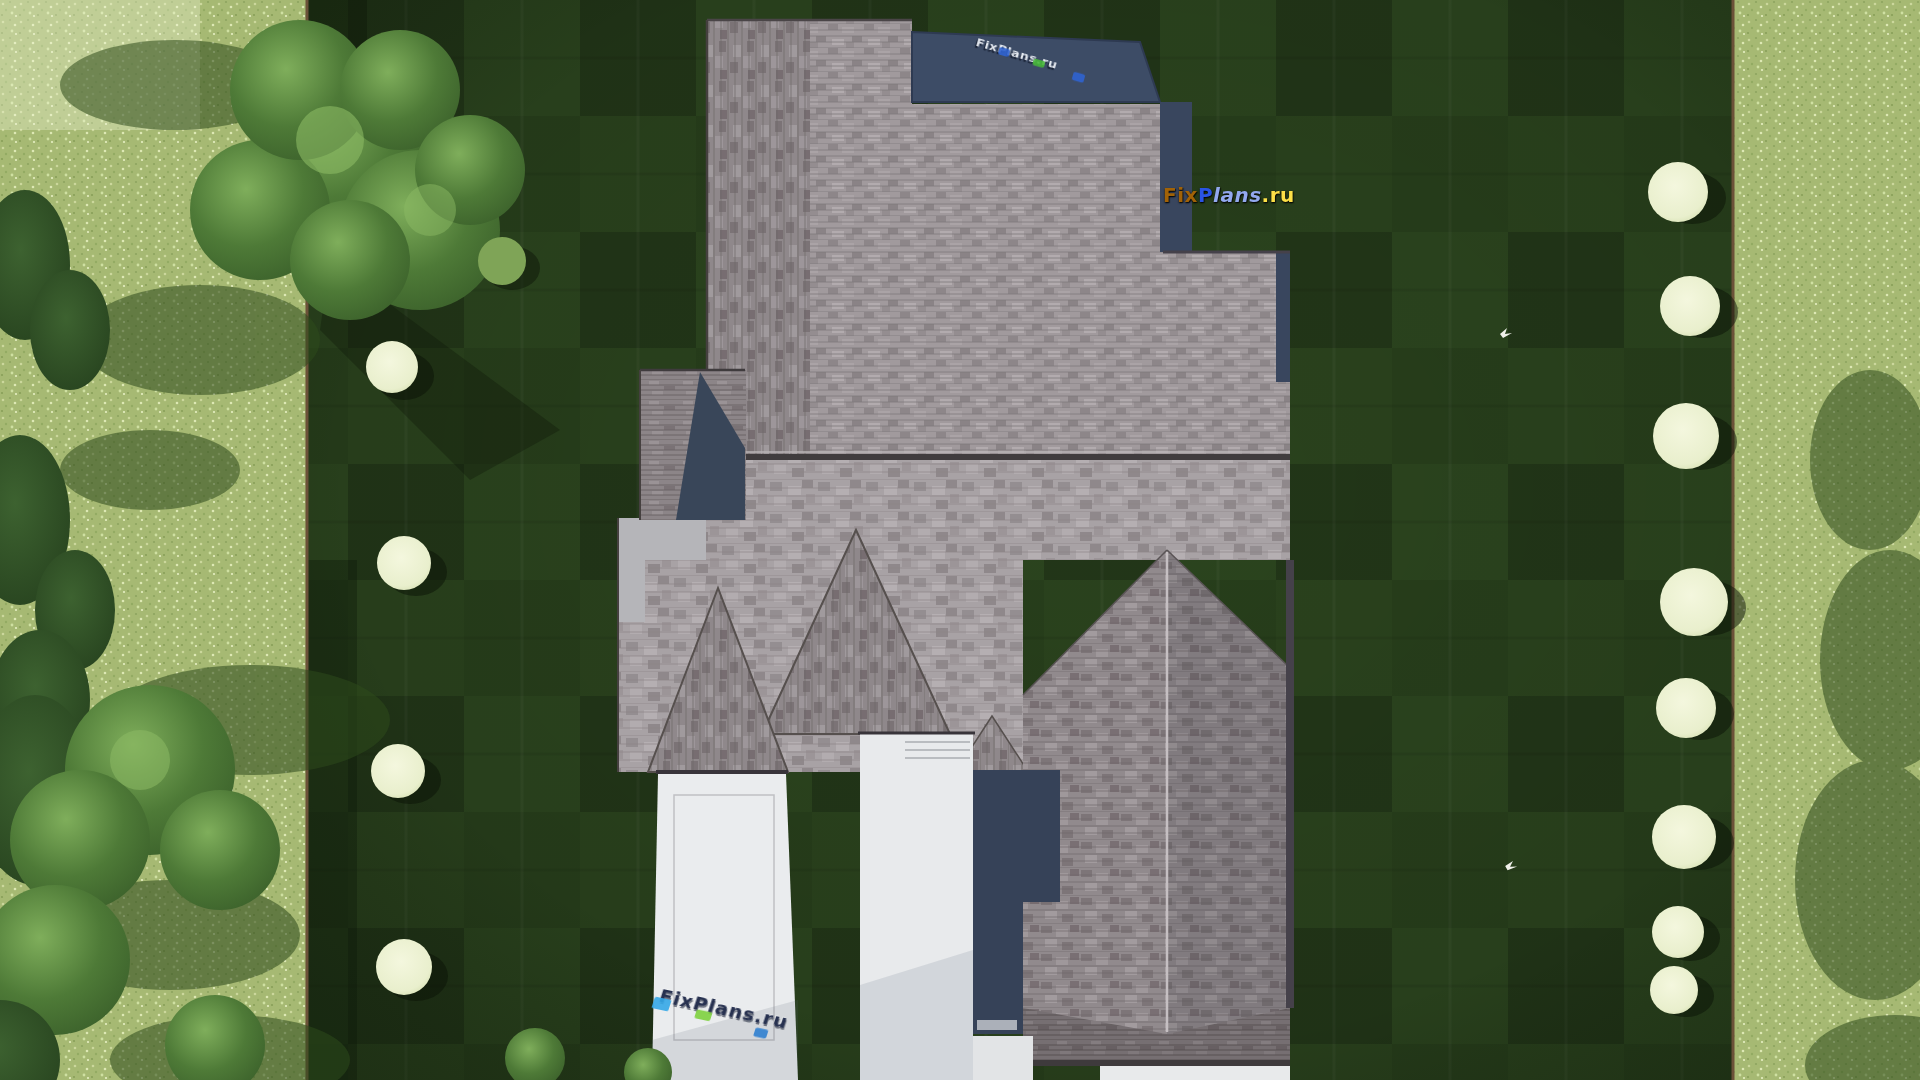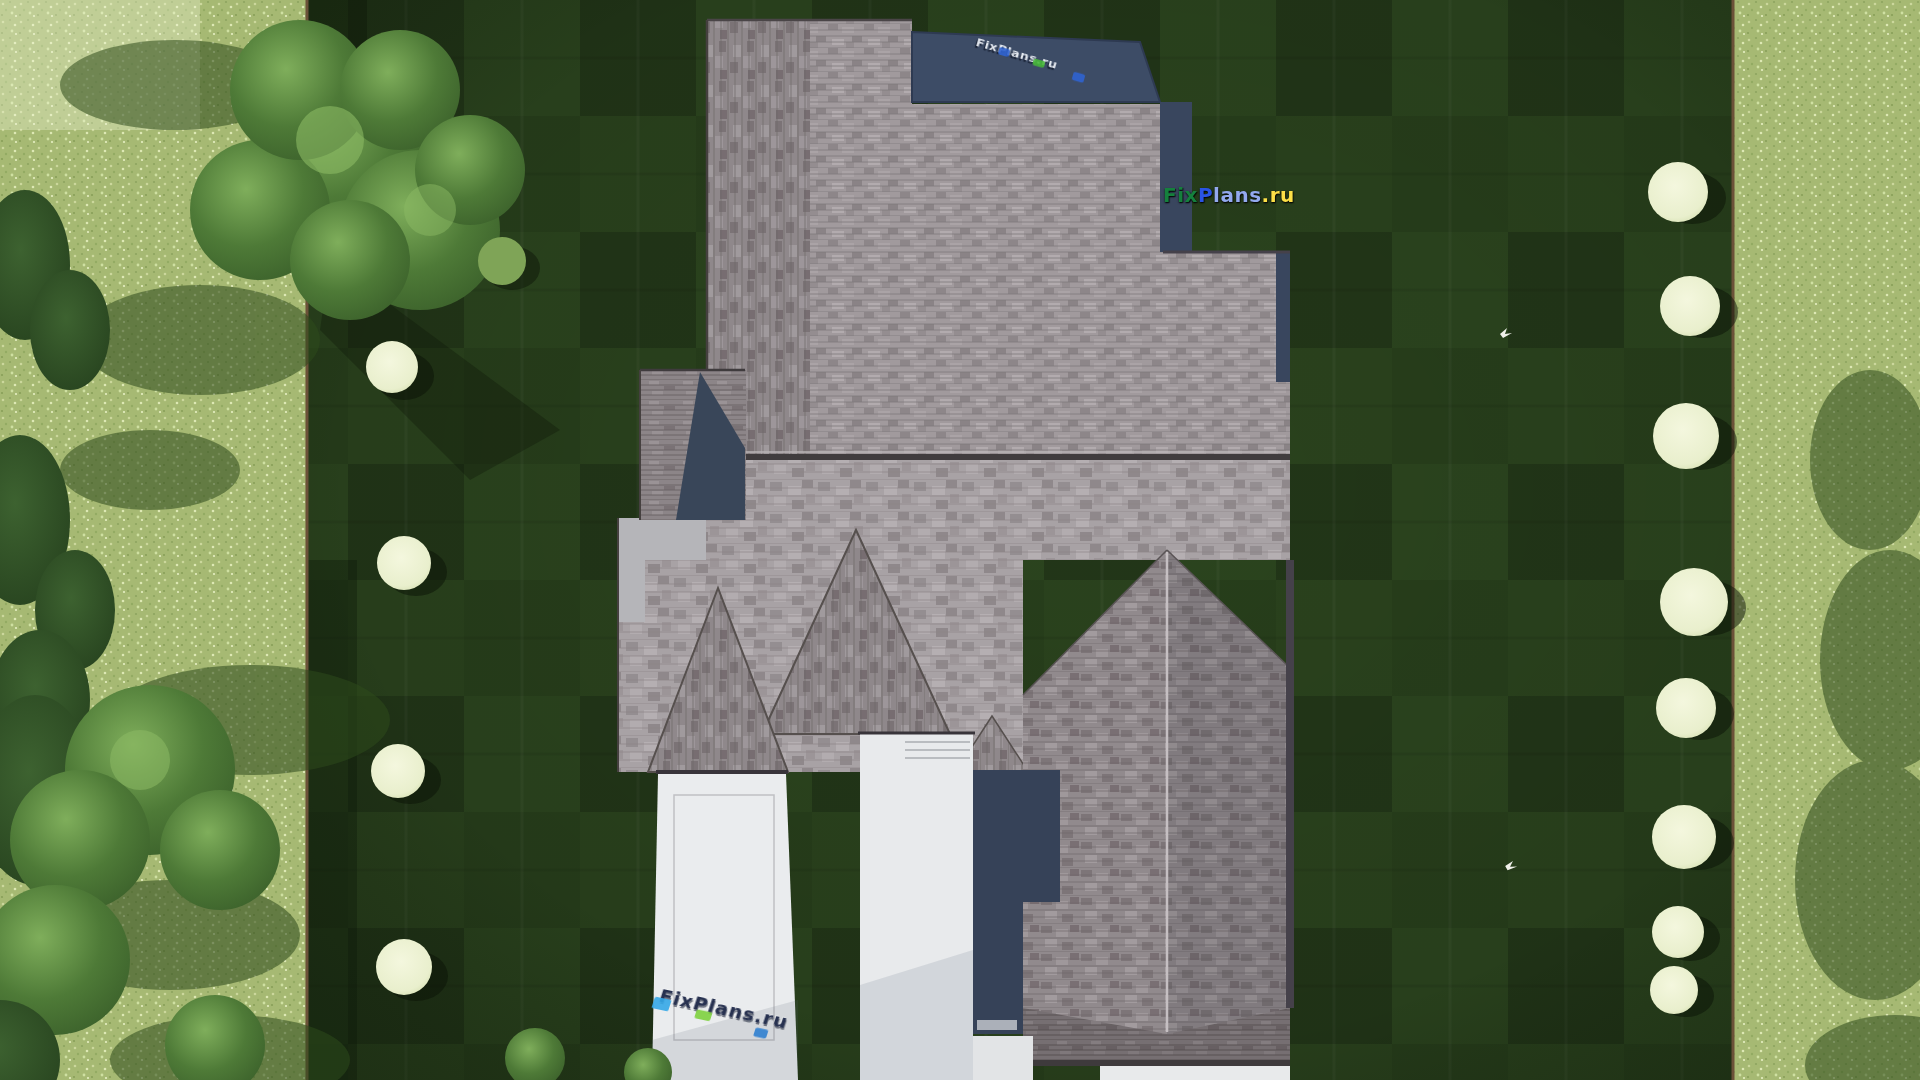--- a/index.html
+++ b/index.html
@@ -2,23 +2,23 @@
 <html><head>
 <meta charset="utf-8">
 <style>
   html,body{margin:0;padding:0;background:#111;}
   .scene{position:relative;width:1920px;height:1080px;overflow:hidden;
          font-family:"DejaVu Sans","Liberation Sans",sans-serif;}
   .scene svg{position:absolute;left:0;top:0;}
   .wm{position:absolute;white-space:nowrap;font-weight:bold;transform-origin:left top;}
   .wm-logo{left:1163px;top:183px;font-size:20px;letter-spacing:.5px;
            text-shadow:0 1px 2px rgba(0,0,0,.85),1px 1px 1px rgba(0,0,0,.6);}
-  .wm-logo .fx{color:#15803d;}
+  .wm-logo .fx{color:#a16207;}
   .wm-logo .pp{color:#2a54e4;}
-  .wm-logo .ln{color:#93a9ee;}
+  .wm-logo .ln{color:#93a9ee;font-style:italic;}
   .wm-logo .ru{color:#fde047;}
   .wm-roof{left:978px;top:36px;font-size:12.5px;letter-spacing:.5px;color:#e4e9f0;
            transform:rotate(16deg) scaleY(.85);filter:blur(.4px);
            text-shadow:-1px 2px 1px rgba(15,22,40,.8);}
   .wm-drive{left:663px;top:985px;font-size:19px;letter-spacing:1px;color:#273150;
             transform:rotate(12deg) skewX(-6deg) scaleY(.92);filter:blur(.3px);
             text-shadow:1px 2px 0 rgba(20,28,50,.55),-1px -1px 0 rgba(255,255,255,.25);}
   .wm i{position:absolute;display:block;border-radius:2px;opacity:.9;}
   .wm-roof .a1{left:24px;top:5px;width:11px;height:9px;background:#2f63d0;}
   .wm-roof .a2{left:60px;top:7px;width:12px;height:8px;background:#47b83a;}

